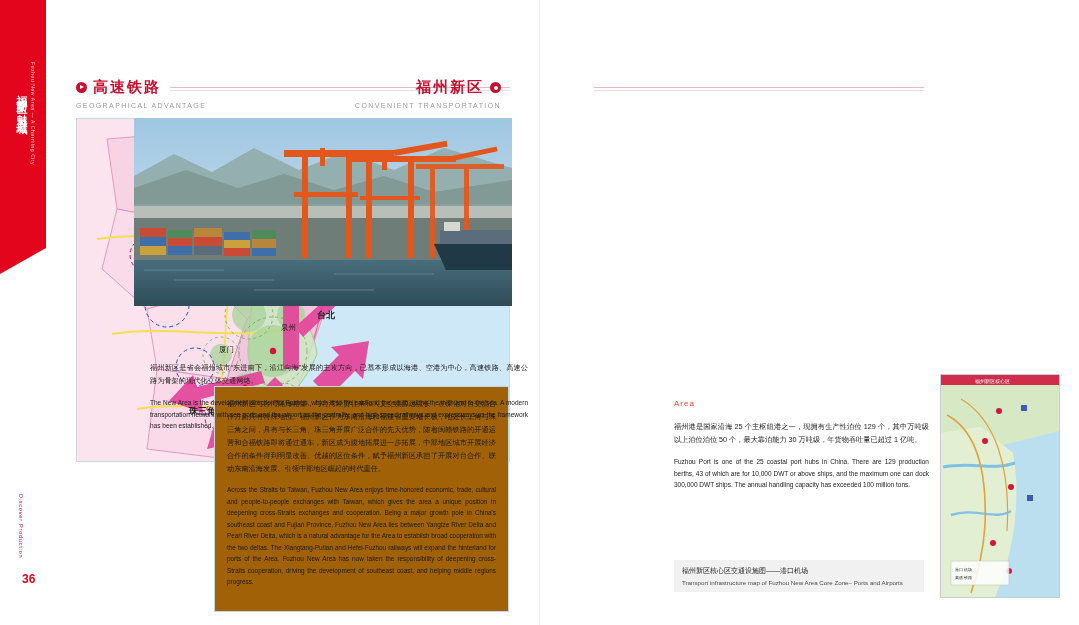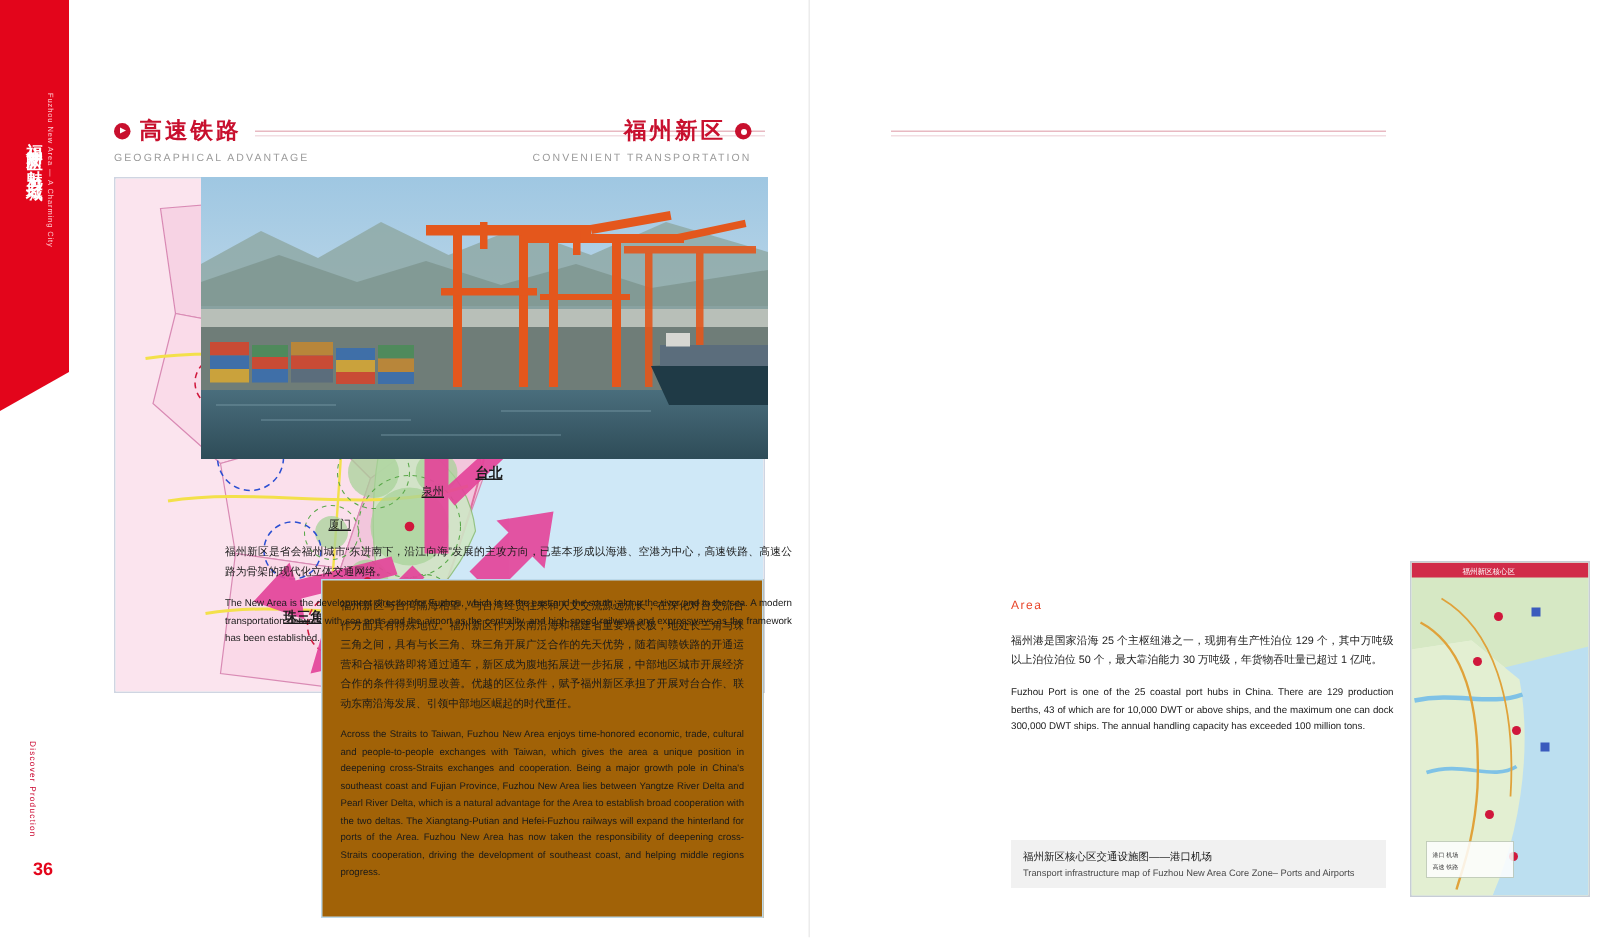--- a/index.html
+++ b/index.html
@@ -65,21 +65,21 @@
     content:"";position:absolute;left:3.5px;top:3.5px;width:4px;height:4px;border-radius:50%;background:#fff;
   }
 
   
   .map-box{
     position:absolute;left:76px;top:118px;width:432px;height:342px;
     background:#fdf3f6;border:1px solid #cfd5e2;overflow:hidden;
   }
   .mapsvg{position:absolute;left:0;top:0;}
   .map-label{
-    position:absolute;font-size:9px;font-weight:bold;color:#1b1b1b;text-decoration:underline;
+    position:absolute;font-size:9px;font-weight:bold;color:#1b1b1b;
   }
   .map-label.sm{font-size:7.5px;font-weight:normal;}
 
   
   .text-panel{
     position:absolute;left:214px;top:386px;width:295px;height:226px;
     background:#a16207;border:1px solid #bcd9ea;
     padding:10px 12px;box-sizing:border-box;
   }
   .tp-zh{font-size:7.2px;line-height:13px;color:#1a1a1a;text-align:justify;}

